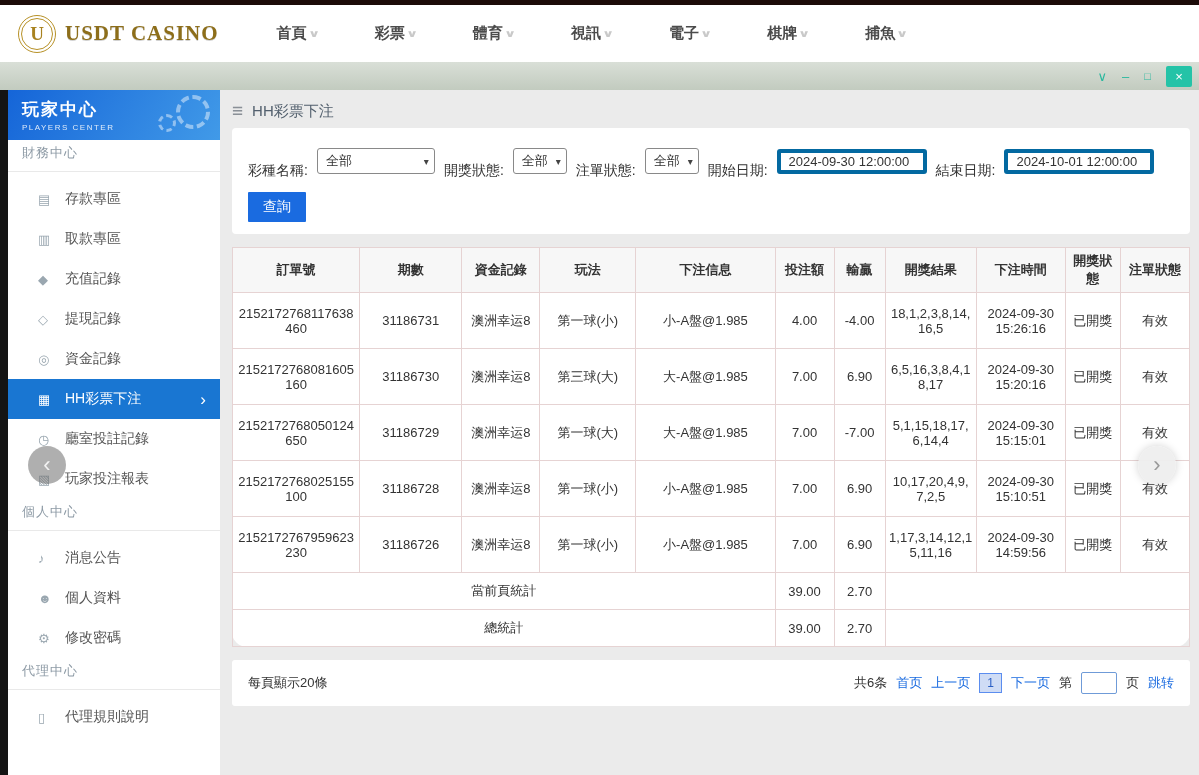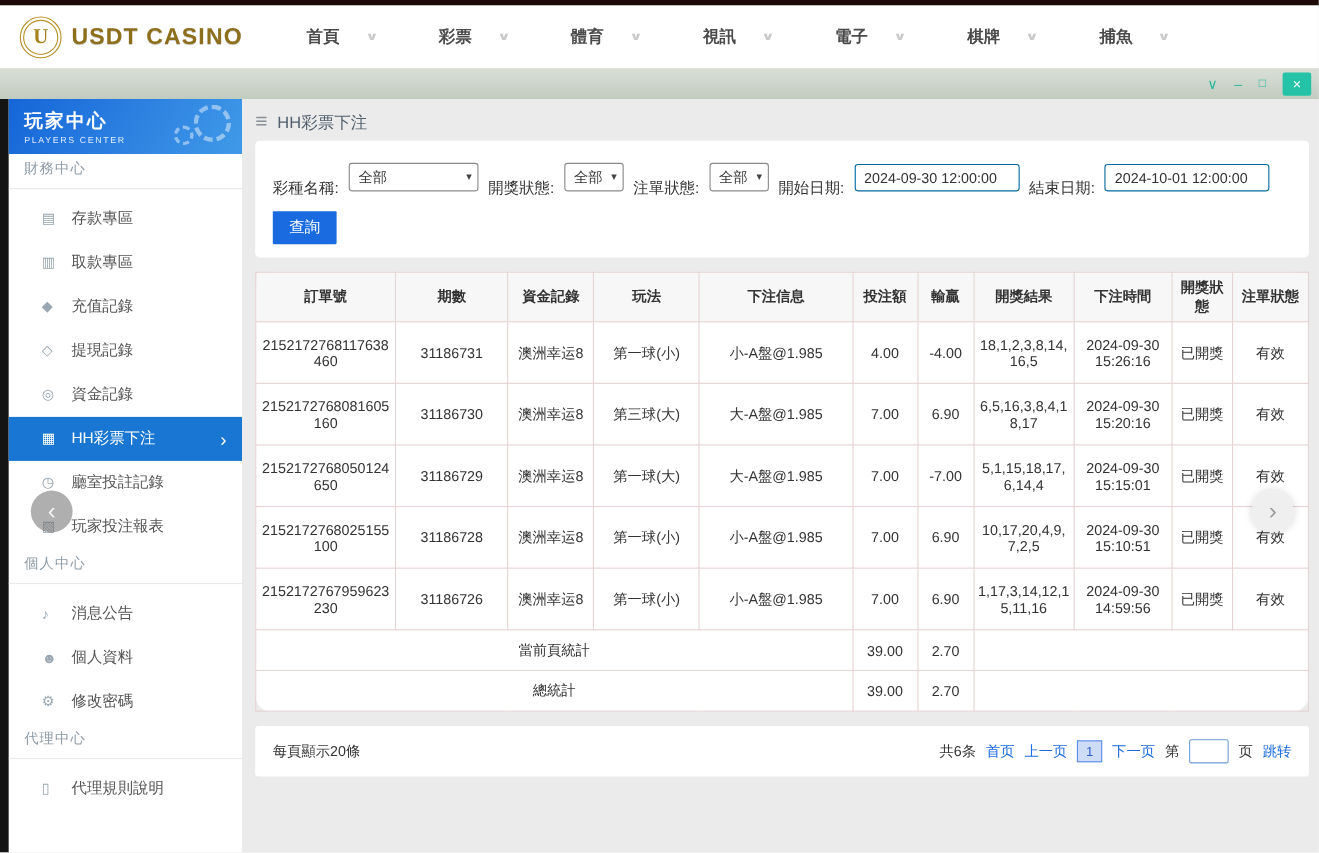--- a/index.html
+++ b/index.html
@@ -6,23 +6,23 @@
   body { font-family: "Liberation Sans", "DejaVu Sans", sans-serif; background: #fff; }
   .page { position: relative; width: 1199px; height: 775px; overflow: hidden; background: #ebebeb; }
 
   .top-strip { height: 5px; background: #1c0b08; }
 
   .topnav { height: 57px; background: #fff; display: flex; align-items: center; padding: 0 18px; }
   .logo { display: flex; align-items: center; gap: 9px; }
   .logo-badge { width: 38px; height: 38px; border-radius: 50%; border: 4px double #b79127; color: #a8821f;
     font-weight: bold; font-size: 19px; display: flex; align-items: center; justify-content: center;
     font-family: "Liberation Serif", serif; }
-  .logo-text { font-size: 21px; font-weight: 800; color: #8d6e1a; letter-spacing: 1px; text-shadow: 0 1px 0 rgba(0,0,0,.18); }
+  .logo-text { font-size: 21px; font-weight: 800; color: #8d6e1a; letter-spacing: 1px; text-shadow: 0 1px 0 rgba(0,0,0,.18); font-family: Liberation Serif, serif; }
   .nav-items { display: flex; gap: 57px; margin-left: 58px; }
-  .nav-item { display: flex; align-items: center; gap: 25px; font-size: 15px; font-weight: 600; color: #4b4b4b; cursor: pointer; }
+  .nav-item { display: flex; align-items: center; gap: 3px; font-size: 15px; font-weight: 600; color: #4b4b4b; cursor: pointer; }
   .nav-chev { font-size: 10px; color: #c9c9c9; transform: scaleX(1.5); }
 
   .titlebar { height: 28px; background: linear-gradient(#d9dfd7, #c2cbbf); display: flex; align-items: center;
     justify-content: flex-end; gap: 15px; padding-right: 7px; }
   .win-btn { color: #28b89e; font-size: 13px; line-height: 1; cursor: pointer; }
   .win-btn.maxi { font-size: 11px; }
   .win-btn.close { background: #24c3a7; color: #fff; width: 26px; height: 21px; display: flex; align-items: center;
     justify-content: center; border-radius: 2px; font-size: 13px; }
 
   .content { display: flex; height: 739px; }
@@ -48,21 +48,21 @@
   .hamburger { color: #8a9097; font-size: 19px; cursor: pointer; }
 
   .filters { background: #fff; border-radius: 4px; padding: 14px 16px 12px; margin-bottom: 13px; }
   .filter-row { display: flex; align-items: center; gap: 9px; font-size: 14px; color: #333; }
   .filter-row + .filter-row { margin-top: 12px; }
   .flabel { white-space: nowrap; margin-top: 20px; }
   .select { display: inline-flex; align-items: center; justify-content: space-between; border: 1px solid #898989;
     border-radius: 3px; background: #fff; height: 26px; padding: 0 5px 0 8px; font-size: 13px; min-width: 54px; cursor: pointer; }
   .select.wide { width: 118px; }
   .sel-chev { font-size: 10px; color: #444; margin-left: 6px; }
-  .date-input { width: 150px; height: 25px; border: 1px solid #0369a1; border-radius: 3px; padding: 0 8px;
+  .date-input { width: 150px; height: 25px; border: 4px solid #0369a1; border-radius: 3px; padding: 0 8px;
     font-size: 13px; color: #333; font-family: inherit; }
   .search-btn { background: #1a6be0; color: #fff; border: none; border-radius: 1px; height: 30px; padding: 0 15px;
     font-size: 14px; cursor: pointer; }
 
   .table-wrap { background: #fff; border-radius: 15px; }
   table { width: 100%; border-collapse: collapse; table-layout: fixed; font-size: 13px; color: #333; }
   th, td { border: 1px solid #e6d3d3; text-align: center; padding: 4px 3px; overflow-wrap: break-word; }
   th { background: #f7f7f7; font-weight: bold; height: 40px; }
   tr.data-row td { height: 56px; }
   td.cell-order, td.cell-result { word-break: break-all; }

